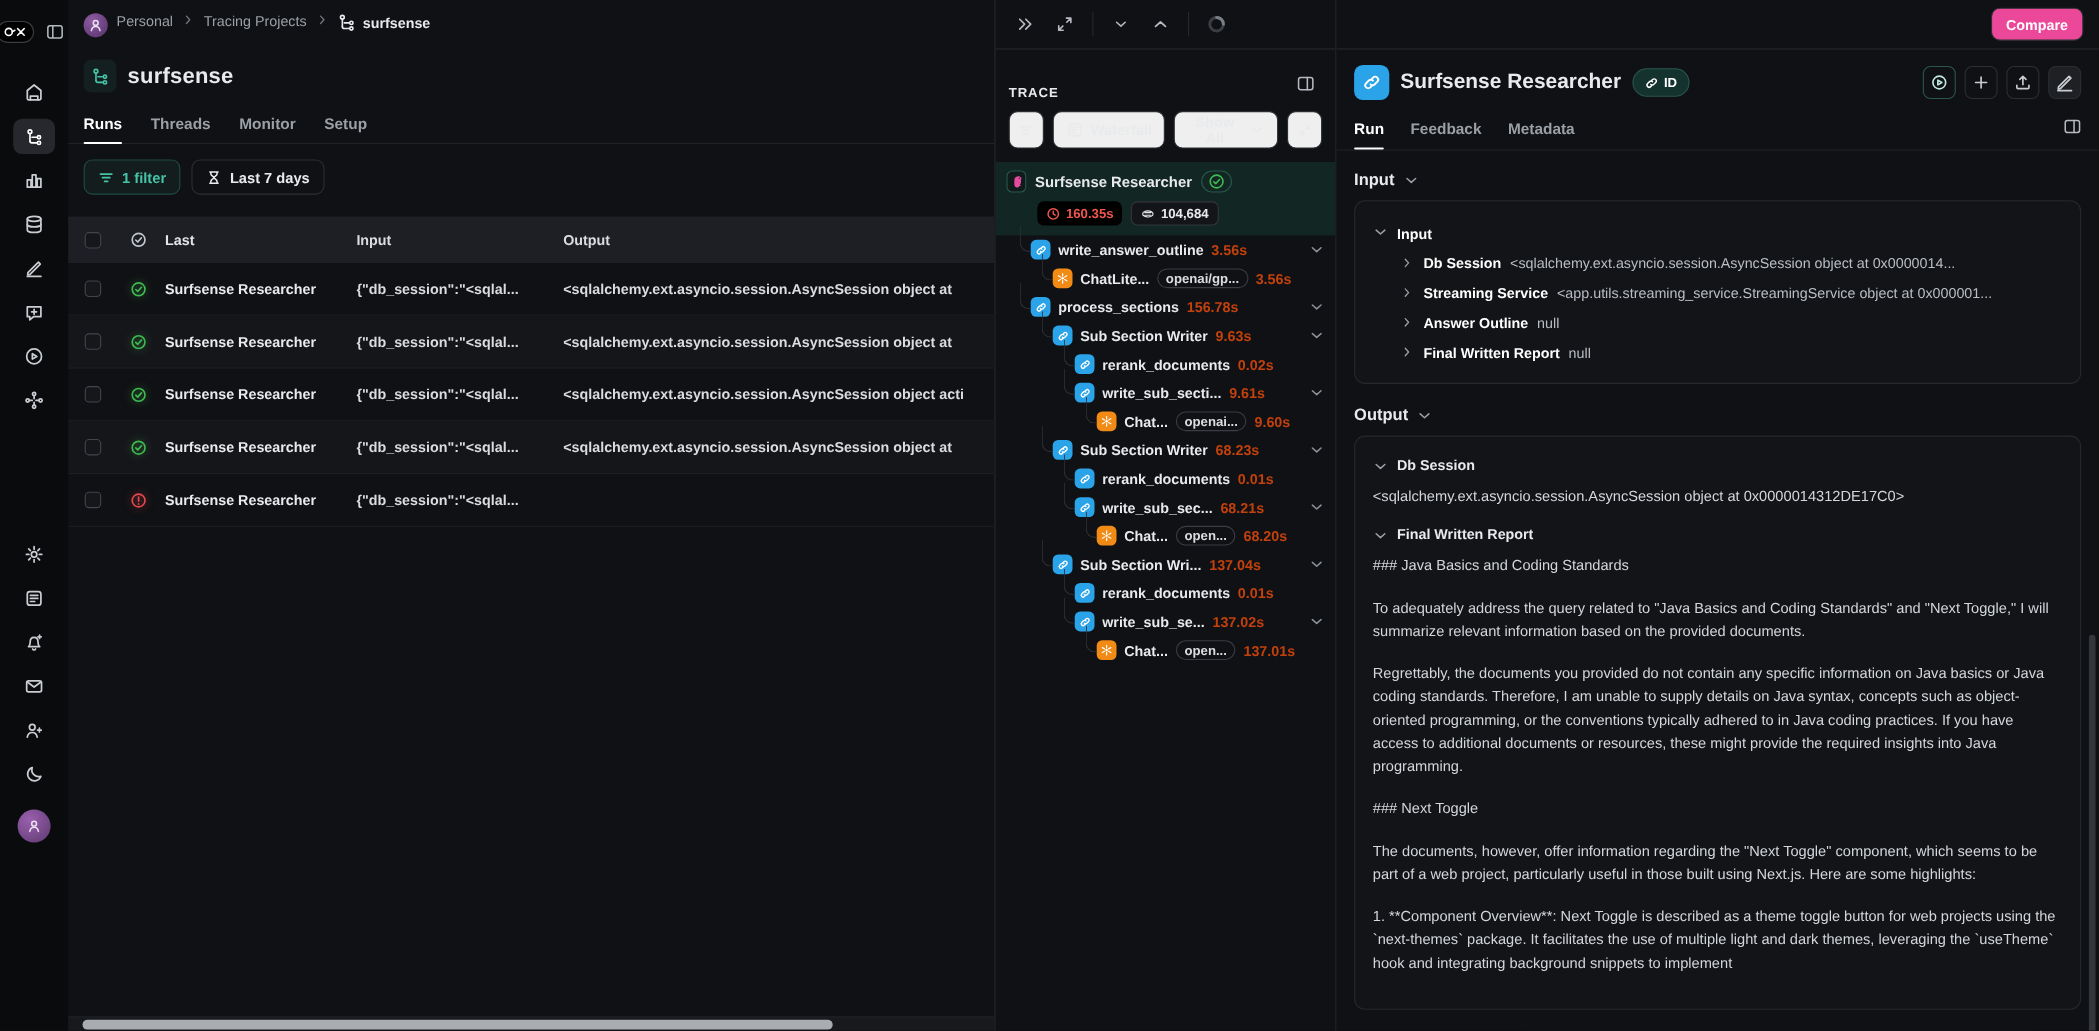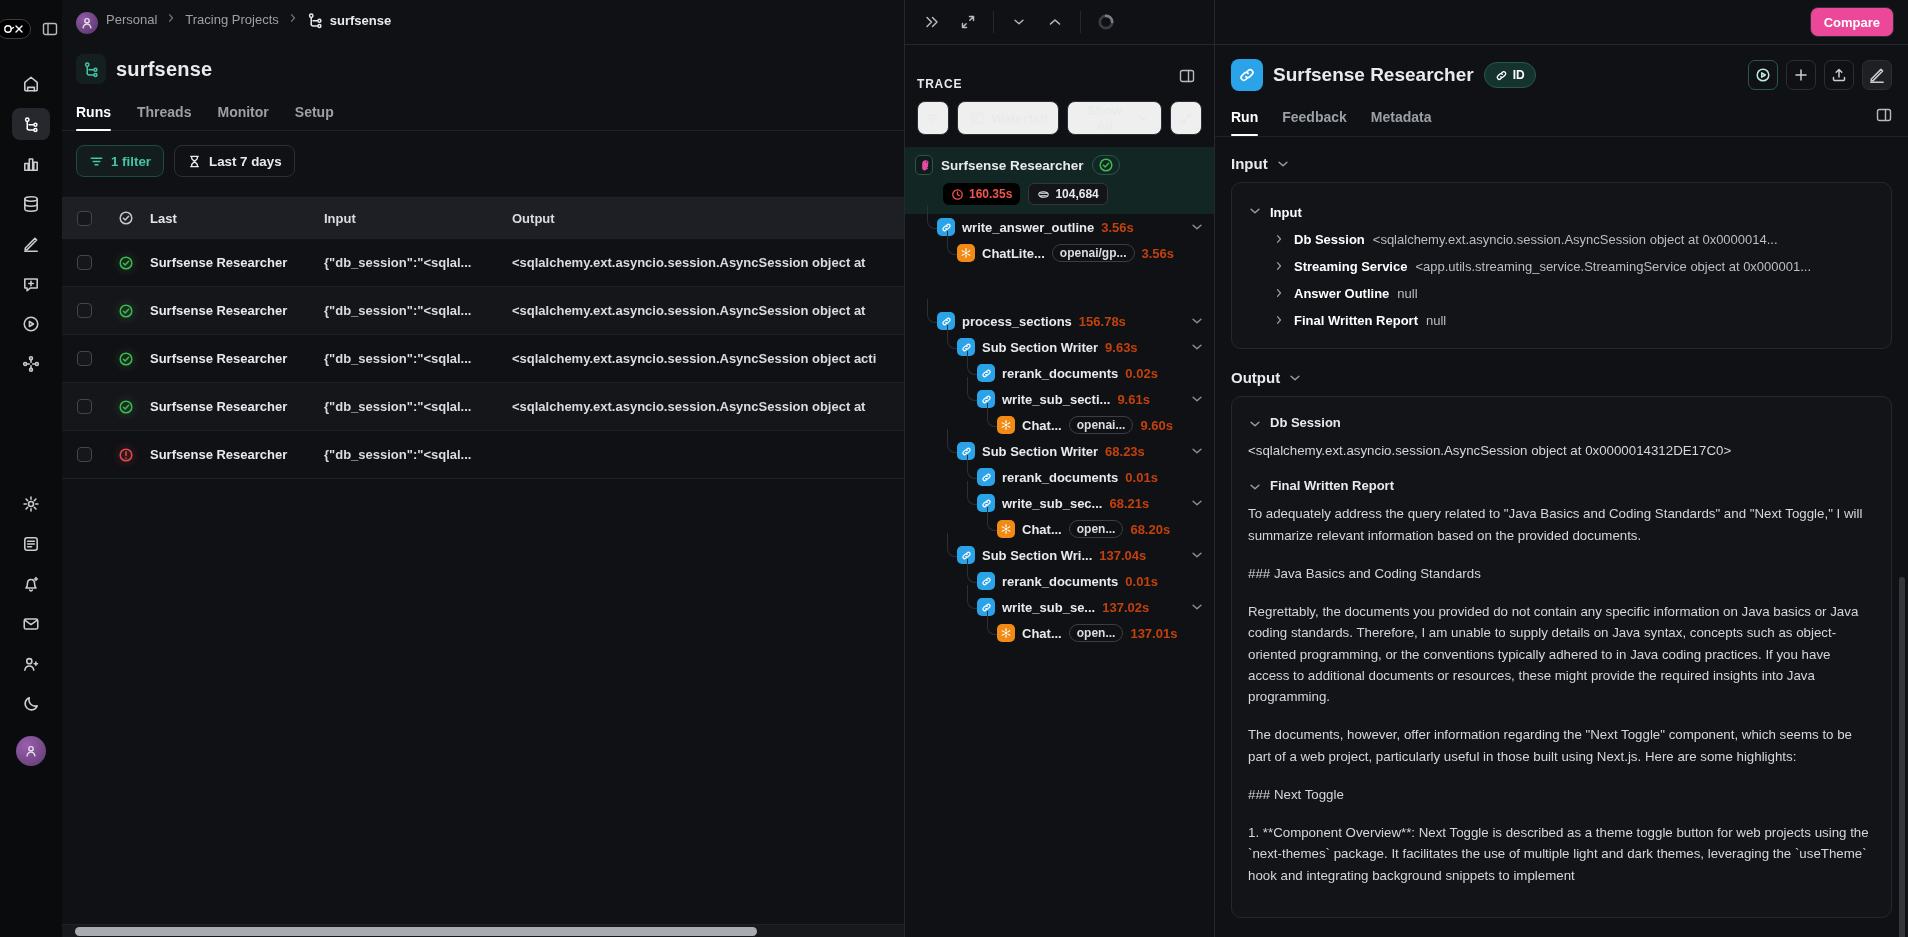--- a/index.html
+++ b/index.html
@@ -603,21 +603,21 @@
           <span class="node orange">
             <svg width="12" height="12" viewBox="0 0 16 16" fill="none" stroke="#fff" stroke-width="1.5" stroke-linecap="round">
               <path d="M8 2.2v3M8 10.8v3M2.9 5l2.6 1.5M10.5 9.5 13.1 11M2.9 11l2.6-1.5M10.5 6.5 13.1 5"></path>
               <circle cx="8" cy="8" r="1.6" fill="#fff" stroke="none"></circle>
             </svg>
           </span>
           <span class="t-name">ChatLite...</span>
           <span class="m-pill">openai/gp...</span>
           <span class="t-dur">3.56s</span>
         </div>
-        <div class="t-row" style="padding-left: 32px; margin-top: 42px;">
+        <div class="t-row" style="padding-left: 32px;">
           <span class="conn" style="left: 22px;"></span>
           <span class="node blue">
             <svg width="11" height="11" viewBox="0 0 16 16" fill="none" stroke="currentColor" stroke-width="1.8" stroke-linecap="round" stroke-linejoin="round">
               <path d="M7 9.5c.9 1 2.4 1 3.3.1l2.2-2.2a2.4 2.4 0 0 0-3.4-3.4L7.9 5.2"></path>
               <path d="M9 6.5c-.9-1-2.4-1-3.3-.1L3.5 8.6A2.4 2.4 0 0 0 6.9 12l1.2-1.2"></path>
             </svg>
           </span>
           <span class="t-name">process_sections</span>
           <span class="t-dur">156.78s</span>
           <span class="ic t-chev">
@@ -938,23 +938,23 @@
           </div>
           <p class="out-text">&lt;sqlalchemy.ext.asyncio.session.AsyncSession object at 0x0000014312DE17C0&gt;</p>
           <div class="out-key">
             <span class="ic kv-caret">
               <svg width="14" height="14" viewBox="0 0 16 16" fill="none" stroke="currentColor" stroke-width="1.6" stroke-linecap="round" stroke-linejoin="round">
                 <path d="m3.5 6 4.5 4 4.5-4"></path>
               </svg>
             </span>
             <span>Final Written Report</span>
           </div>
+          <p class="out-text">### Java Basics and Coding Standards</p>
           <p class="out-text">To adequately address the query related to "Java Basics and Coding Standards" and "Next Toggle," I will summarize relevant information based on the provided documents.</p>
-          <p class="out-text">### Java Basics and Coding Standards</p>
           <p class="out-text">Regrettably, the documents you provided do not contain any specific information on Java basics or Java coding standards. Therefore, I am unable to supply details on Java syntax, concepts such as object-oriented programming, or the conventions typically adhered to in Java coding practices. If you have access to additional documents or resources, these might provide the required insights into Java programming.</p>
+          <p class="out-text">### Next Toggle</p>
           <p class="out-text">The documents, however, offer information regarding the "Next Toggle" component, which seems to be part of a web project, particularly useful in those built using Next.js. Here are some highlights:</p>
-          <p class="out-text">### Next Toggle</p>
           <p class="out-text">1. **Component Overview**: Next Toggle is described as a theme toggle button for web projects using the `next-themes` package. It facilitates the use of multiple light and dark themes, leveraging the `useTheme` hook and integrating background snippets to implement</p>
         </div>
     </div>
     <div class="vscroll"></div>
   </div>
 </section>
 
 </body></html>

